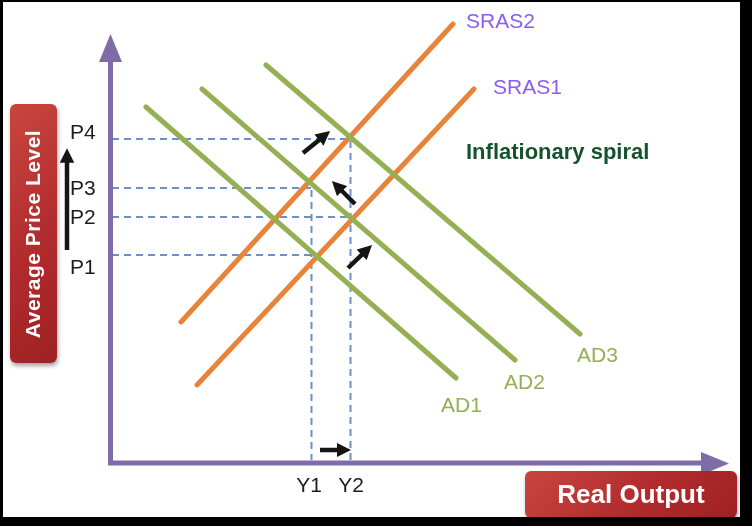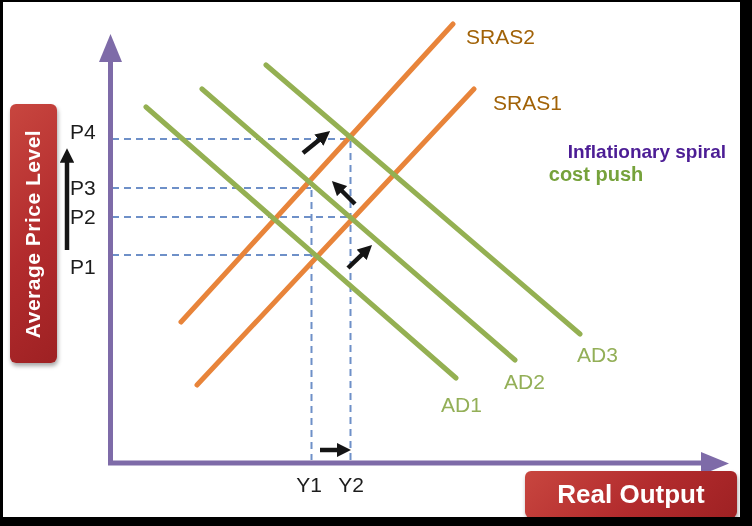--- a/index.html
+++ b/index.html
@@ -9,25 +9,25 @@
   }
   .frame{position:absolute;background:#000;}
   .frame-top{left:0;top:0;width:752px;height:2px;}
   .frame-left{left:0;top:0;width:3px;height:526px;}
   .frame-right{right:0;top:0;width:12px;height:526px;}
   .frame-bottom{left:0;bottom:0;width:752px;height:9px;}
   svg.layer{position:absolute;left:0;top:0;}
   .lbl{position:absolute;color:#1c1c1c;font-size:21px;line-height:22px;white-space:nowrap;}
   .tick-p{width:36px;}
   .tick-y{width:36px;text-align:center;}
-  .curve-lbl-orange{color:#a16207;margin-top:16px;}
+  .curve-lbl-orange{color:#8b5cf6;}
   .curve-lbl-green{color:#93AF57;}
   .headline{
-    position:absolute;left:466px;top:140px;width:260px;text-align:right;
-    font-weight:bold;font-size:19px;line-height:23px;color:#4c1d95;
+    position:absolute;left:466px;top:140px;width:260px;text-align:left;
+    font-weight:bold;font-size:22px;line-height:23px;color:#14532d;
   }
   .bodytext{
     position:absolute;left:466px;top:163px;width:260px;text-align:center;
     font-weight:bold;font-size:20px;line-height:23.5px;color:#76A23B;
   }
   .red-box{
     position:absolute;display:flex;align-items:center;justify-content:center;
     background:linear-gradient(135deg,#C8463F 0%,#B22B2D 55%,#9E2123 100%);
     border-radius:6px;box-shadow:1px 3px 4px rgba(0,0,0,0.35);
     color:#fff;font-weight:bold;
@@ -93,21 +93,20 @@
   <div class="lbl tick-y" style="left:333px;top:474px;">Y2</div>
 
   <div class="lbl curve-lbl-orange" style="left:466px;top:10px;">SRAS2</div>
   <div class="lbl curve-lbl-orange" style="left:493px;top:76px;">SRAS1</div>
   <div class="lbl curve-lbl-green" style="left:577px;top:344px;">AD3</div>
   <div class="lbl curve-lbl-green" style="left:504px;top:371px;">AD2</div>
   <div class="lbl curve-lbl-green" style="left:441px;top:394px;text-align:center;">AD1</div>
 
   <div class="headline">Inflationary spiral</div>
   <div class="bodytext">
-    <div>cost push</div>
   </div>
 
   <div class="red-box price-box">
     <span>Average Price Level</span>
   </div>
   <div class="red-box output-box">
     <span>Real Output</span>
   </div>
 
   <div class="frame frame-top"></div>

